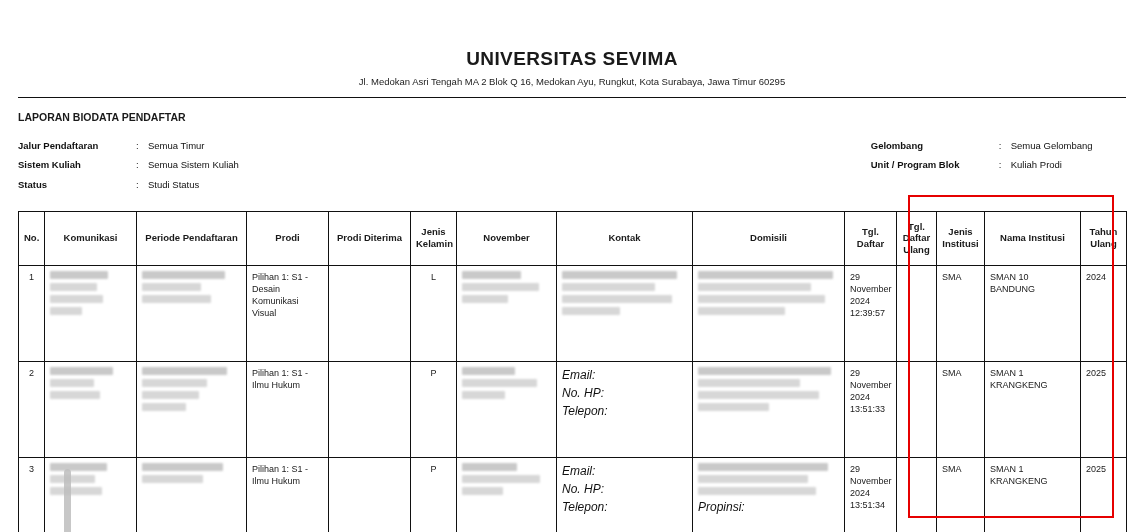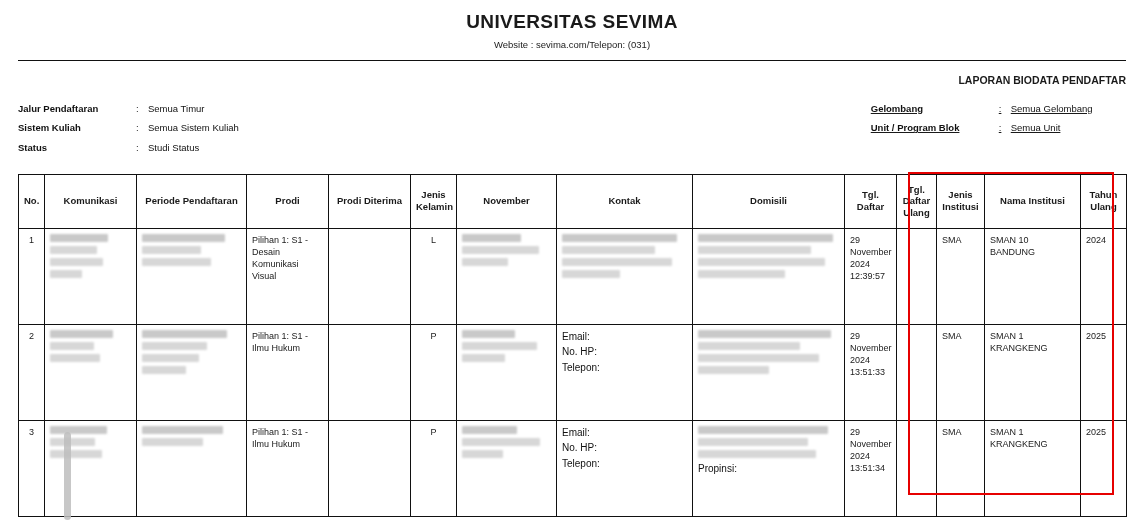--- a/index.html
+++ b/index.html
@@ -14,57 +14,57 @@
     color: #1a1a1a;
   }
   #page {
     position: relative;
     width: 1144px;
     height: 532px;
     padding: 0 18px;
   }
 
   
-  .doc-header { text-align: center; padding-top: 10px; }
+  .doc-header { text-align: center; padding-top: 24px; margin-top: 23px; }
   .univ-name {
     font-size: 19px;
     font-weight: bold;
     letter-spacing: 0.4px;
     line-height: 1.3;
   }
   .univ-address {
     font-size: 9.5px;
     line-height: 1.45;
     color: #222;
     margin-top: 3px;
   }
   .header-rule {
     border-bottom: 1.6px solid #111;
     margin: 9px 0 0 0;
     height: 0;
   }
 
   
   .report-title {
-    text-align: right;
+    text-align: left;
     font-size: 10.5px;
     font-weight: bold;
     line-height: 1.45;
     margin-top: 12px;
   }
 
   
   .filters {
     display: flex;
     margin-top: 13px;
     font-size: 9.5px;
     gap: 21px;
   }
   .filter-col { width: 50%; }
-  .filter-col.right { padding-left: 292px; text-decoration: underline; }
+  .filter-col.right { padding-left: 292px; }
   .filter-row {
     display: flex;
     line-height: 1.55;
     margin-bottom: 5px;
   }
   .filter-label { width: 118px; font-weight: bold; color: #111; }
   .filter-colon { width: 12px; }
   .filter-value { color: #111; }
   .filter-col.right .filter-label { width: 128px; }
 
@@ -96,21 +96,21 @@
   
   .rd {
     display: block;
     background: #c9c9c9;
     border-radius: 1px;
     height: 8px;
     margin-bottom: 4px;
     filter: blur(1.1px);
   }
   .rd.light { background: #d7d7d7; }
-  .inline-lbl { font-size: 10px; color: #111; display:block; margin-bottom: 2px;}
+  .inline-lbl { font-size: 12px; color: #111; display:block; margin-bottom: 2px; font-style: italic;}
 
   
   .red-box {
     position: absolute;
     border: 2px solid #e60000;
     pointer-events: none;
     z-index: 5;
   }
 
   
@@ -125,21 +125,21 @@
     opacity: .85;
   }
 </style>
 </head>
 <body>
 
 <div id="page">
 
   <div class="doc-header">
     <div class="univ-name">UNIVERSITAS SEVIMA</div>
-    <div class="univ-address">Website : sevima.com/Telepon: (031)</div>
+    <div class="univ-address">Jl. Medokan Asri Tengah MA 2 Blok Q 16, Medokan Ayu, Rungkut, Kota Surabaya, Jawa Timur 60295</div>
   </div>
   <div class="header-rule"></div>
 
   <div class="report-title">
     <div>LAPORAN BIODATA PENDAFTAR</div>
   </div>
 
   <div class="filters">
     <div class="filter-col left">
       <div class="filter-row">
@@ -160,21 +160,21 @@
     </div>
     <div class="filter-col right">
       <div class="filter-row">
         <span class="filter-label">Gelombang</span>
         <span class="filter-colon">:</span>
         <span class="filter-value">Semua Gelombang</span>
       </div>
       <div class="filter-row">
         <span class="filter-label">Unit / Program Blok</span>
         <span class="filter-colon">:</span>
-        <span class="filter-value">Semua Unit</span>
+        <span class="filter-value">Kuliah Prodi</span>
       </div>
     </div>
   </div>
 
   <div class="table-wrap">
     <table class="report">
       <colgroup>
         <col style="width:26px">
         <col style="width:92px">
         <col style="width:110px">

